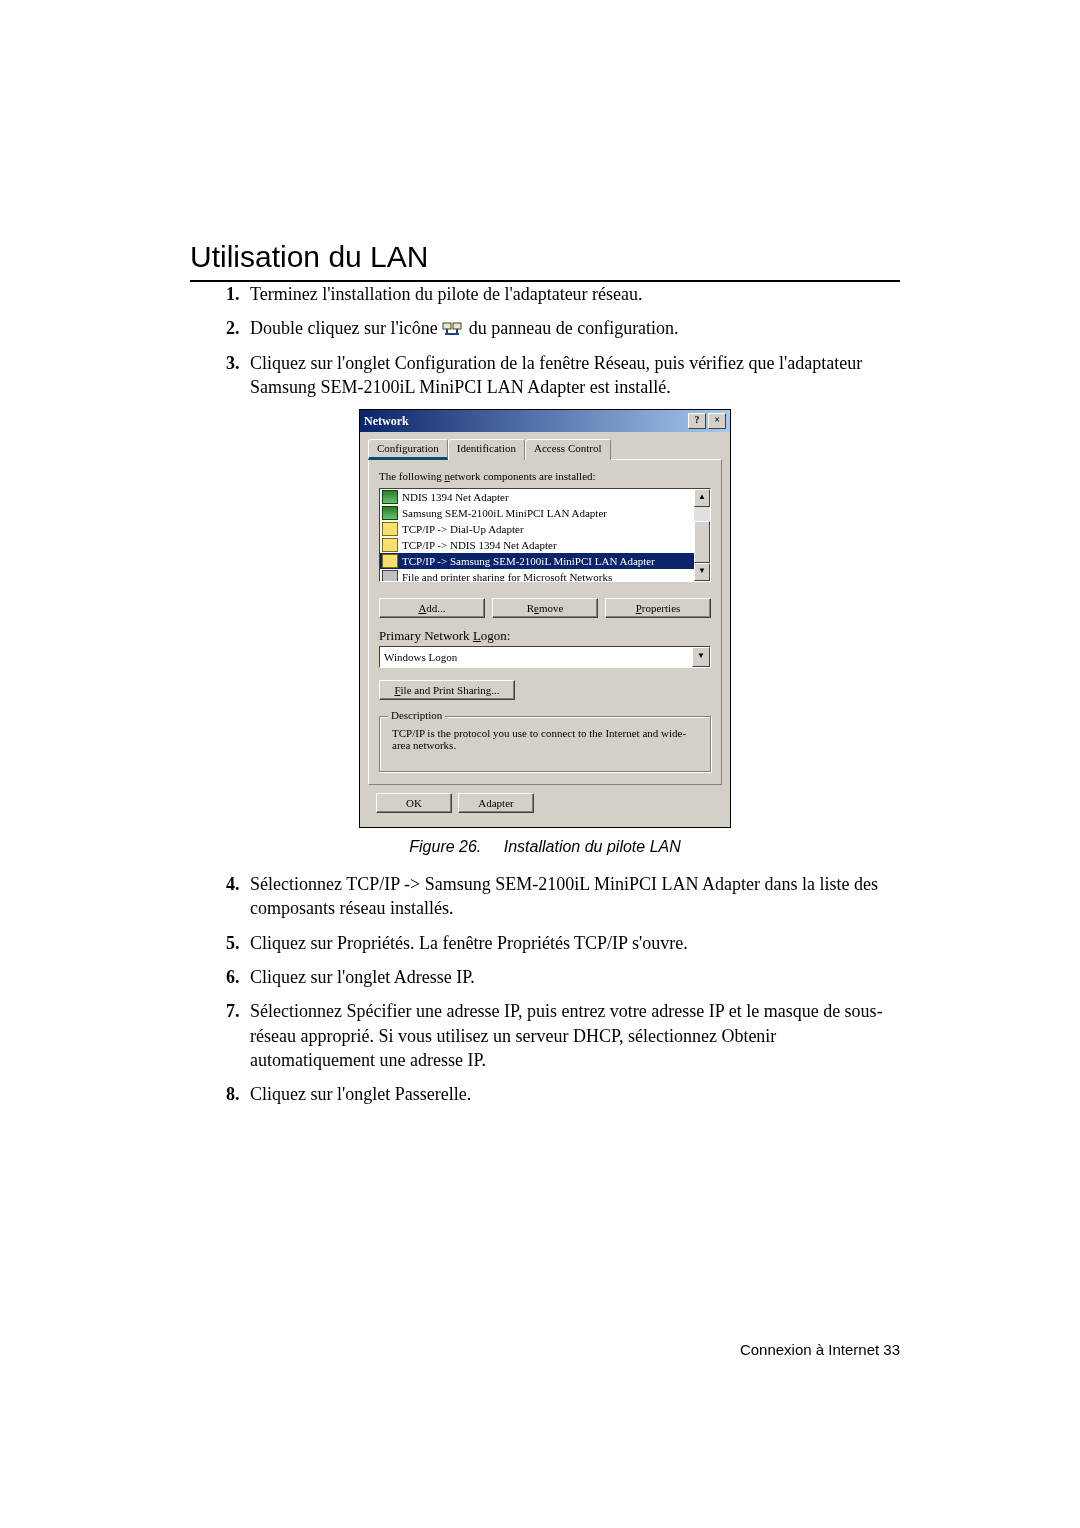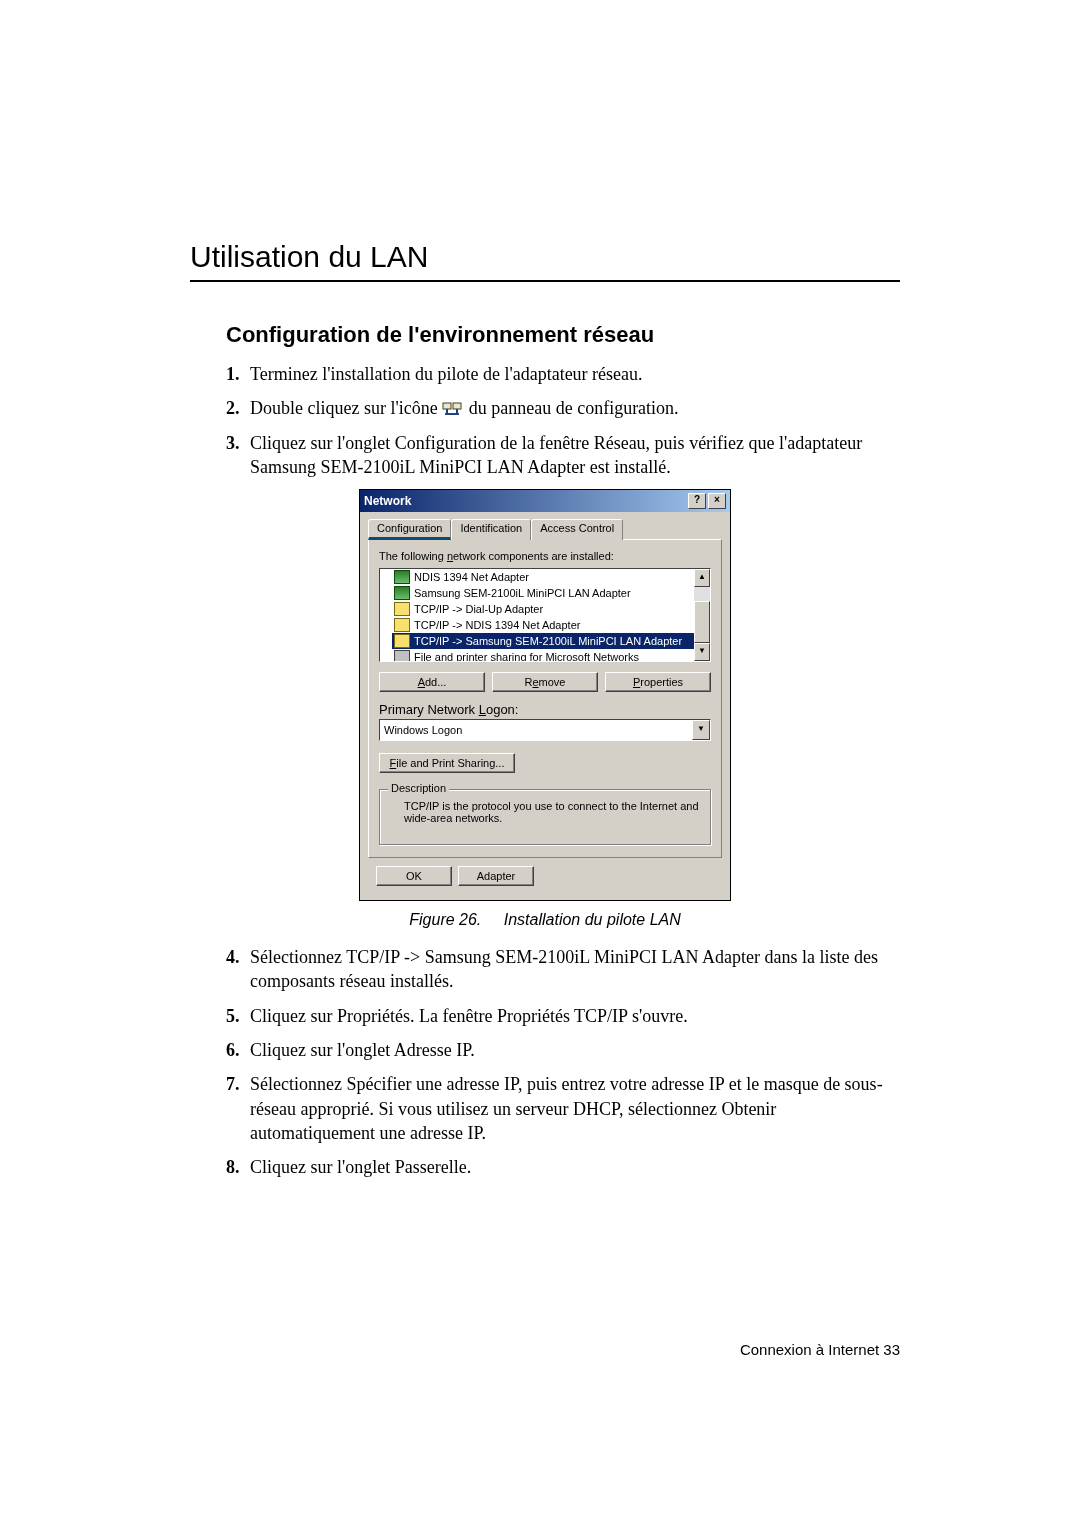--- a/index.html
+++ b/index.html
@@ -56,21 +56,21 @@
     height: 18px;
     vertical-align: -3px;
   }
   .dialog-wrap {
     display: flex;
     justify-content: center;
     margin: 8px 0 6px 0;
   }
   .dialog {
     width: 370px;
-    font-family: Liberation Sans, sans-serif;
+    font-family: Liberation Serif, serif;
     font-size: 11px;
     color: #000;
     background: #d4d0c8;
     border: 1px solid #000;
   }
   .titlebar {
     background: linear-gradient(to right, #0a246a, #a6caf0);
     color: #fff;
     font-weight: bold;
     font-size: 12px;
@@ -135,21 +135,20 @@
     border-left-color: #404040;
     border-right-color: #fff;
     border-bottom-color: #fff;
     height: 92px;
     display: flex;
     font-size: 11px;
   }
   .listbox-items {
     flex: 1;
     overflow: hidden;
-    margin-left: 12px;
   }
   .listbox-items .row {
     padding: 1px 2px;
     display: flex;
     align-items: center;
     white-space: nowrap;
   }
   .row .ic {
     width: 14px;
     height: 12px;
@@ -195,21 +194,21 @@
     left: 0; right: 0;
     height: 40px;
     background: #d4d0c8;
     border: 1px solid #fff;
     border-right-color: #404040;
     border-bottom-color: #404040;
   }
   .btnrow {
     display: flex;
     justify-content: space-between;
-    margin-top: 10px;
+    margin-top: 16px;
   }
   .btn {
     background: #d4d0c8;
     border: 1px solid #fff;
     border-right-color: #404040;
     border-bottom-color: #404040;
     padding: 3px 0;
     text-align: center;
     font-size: 11px;
     box-shadow: inset -1px -1px 0 #808080;
@@ -248,21 +247,21 @@
     border-bottom-color: #404040;
     text-align: center;
     font-size: 8px;
     line-height: 16px;
   }
   .groupbox {
     border: 1px solid #808080;
     border-top-color: #808080;
     box-shadow: inset 1px 1px 0 #fff, 1px 1px 0 #fff;
     margin-top: 16px;
-    padding: 10px 8px 20px 24px;
+    padding: 10px 8px 20px 12px;
     position: relative;
     font-size: 11px;
   }
   .groupbox .legend {
     position: absolute;
     top: -8px;
     left: 8px;
     background: #d4d0c8;
     padding: 0 3px;
     font-size: 11px;
@@ -290,21 +289,20 @@
     font-size: 15px;
   }
 </style>
 </head>
 <body>
 
 <div class="page">
   <div class="h1">Utilisation du LAN</div>
   <div class="rule"></div>
 
-  <div class="h2">Configuration de l'environnement réseau</div>
 
   <div class="list">
 
     <div class="li">
       <div class="num">1.</div>
       <div class="txt">Terminez l'installation du pilote de l'adaptateur réseau.</div>
     </div>
 
     <div class="li">
       <div class="num">2.</div>

